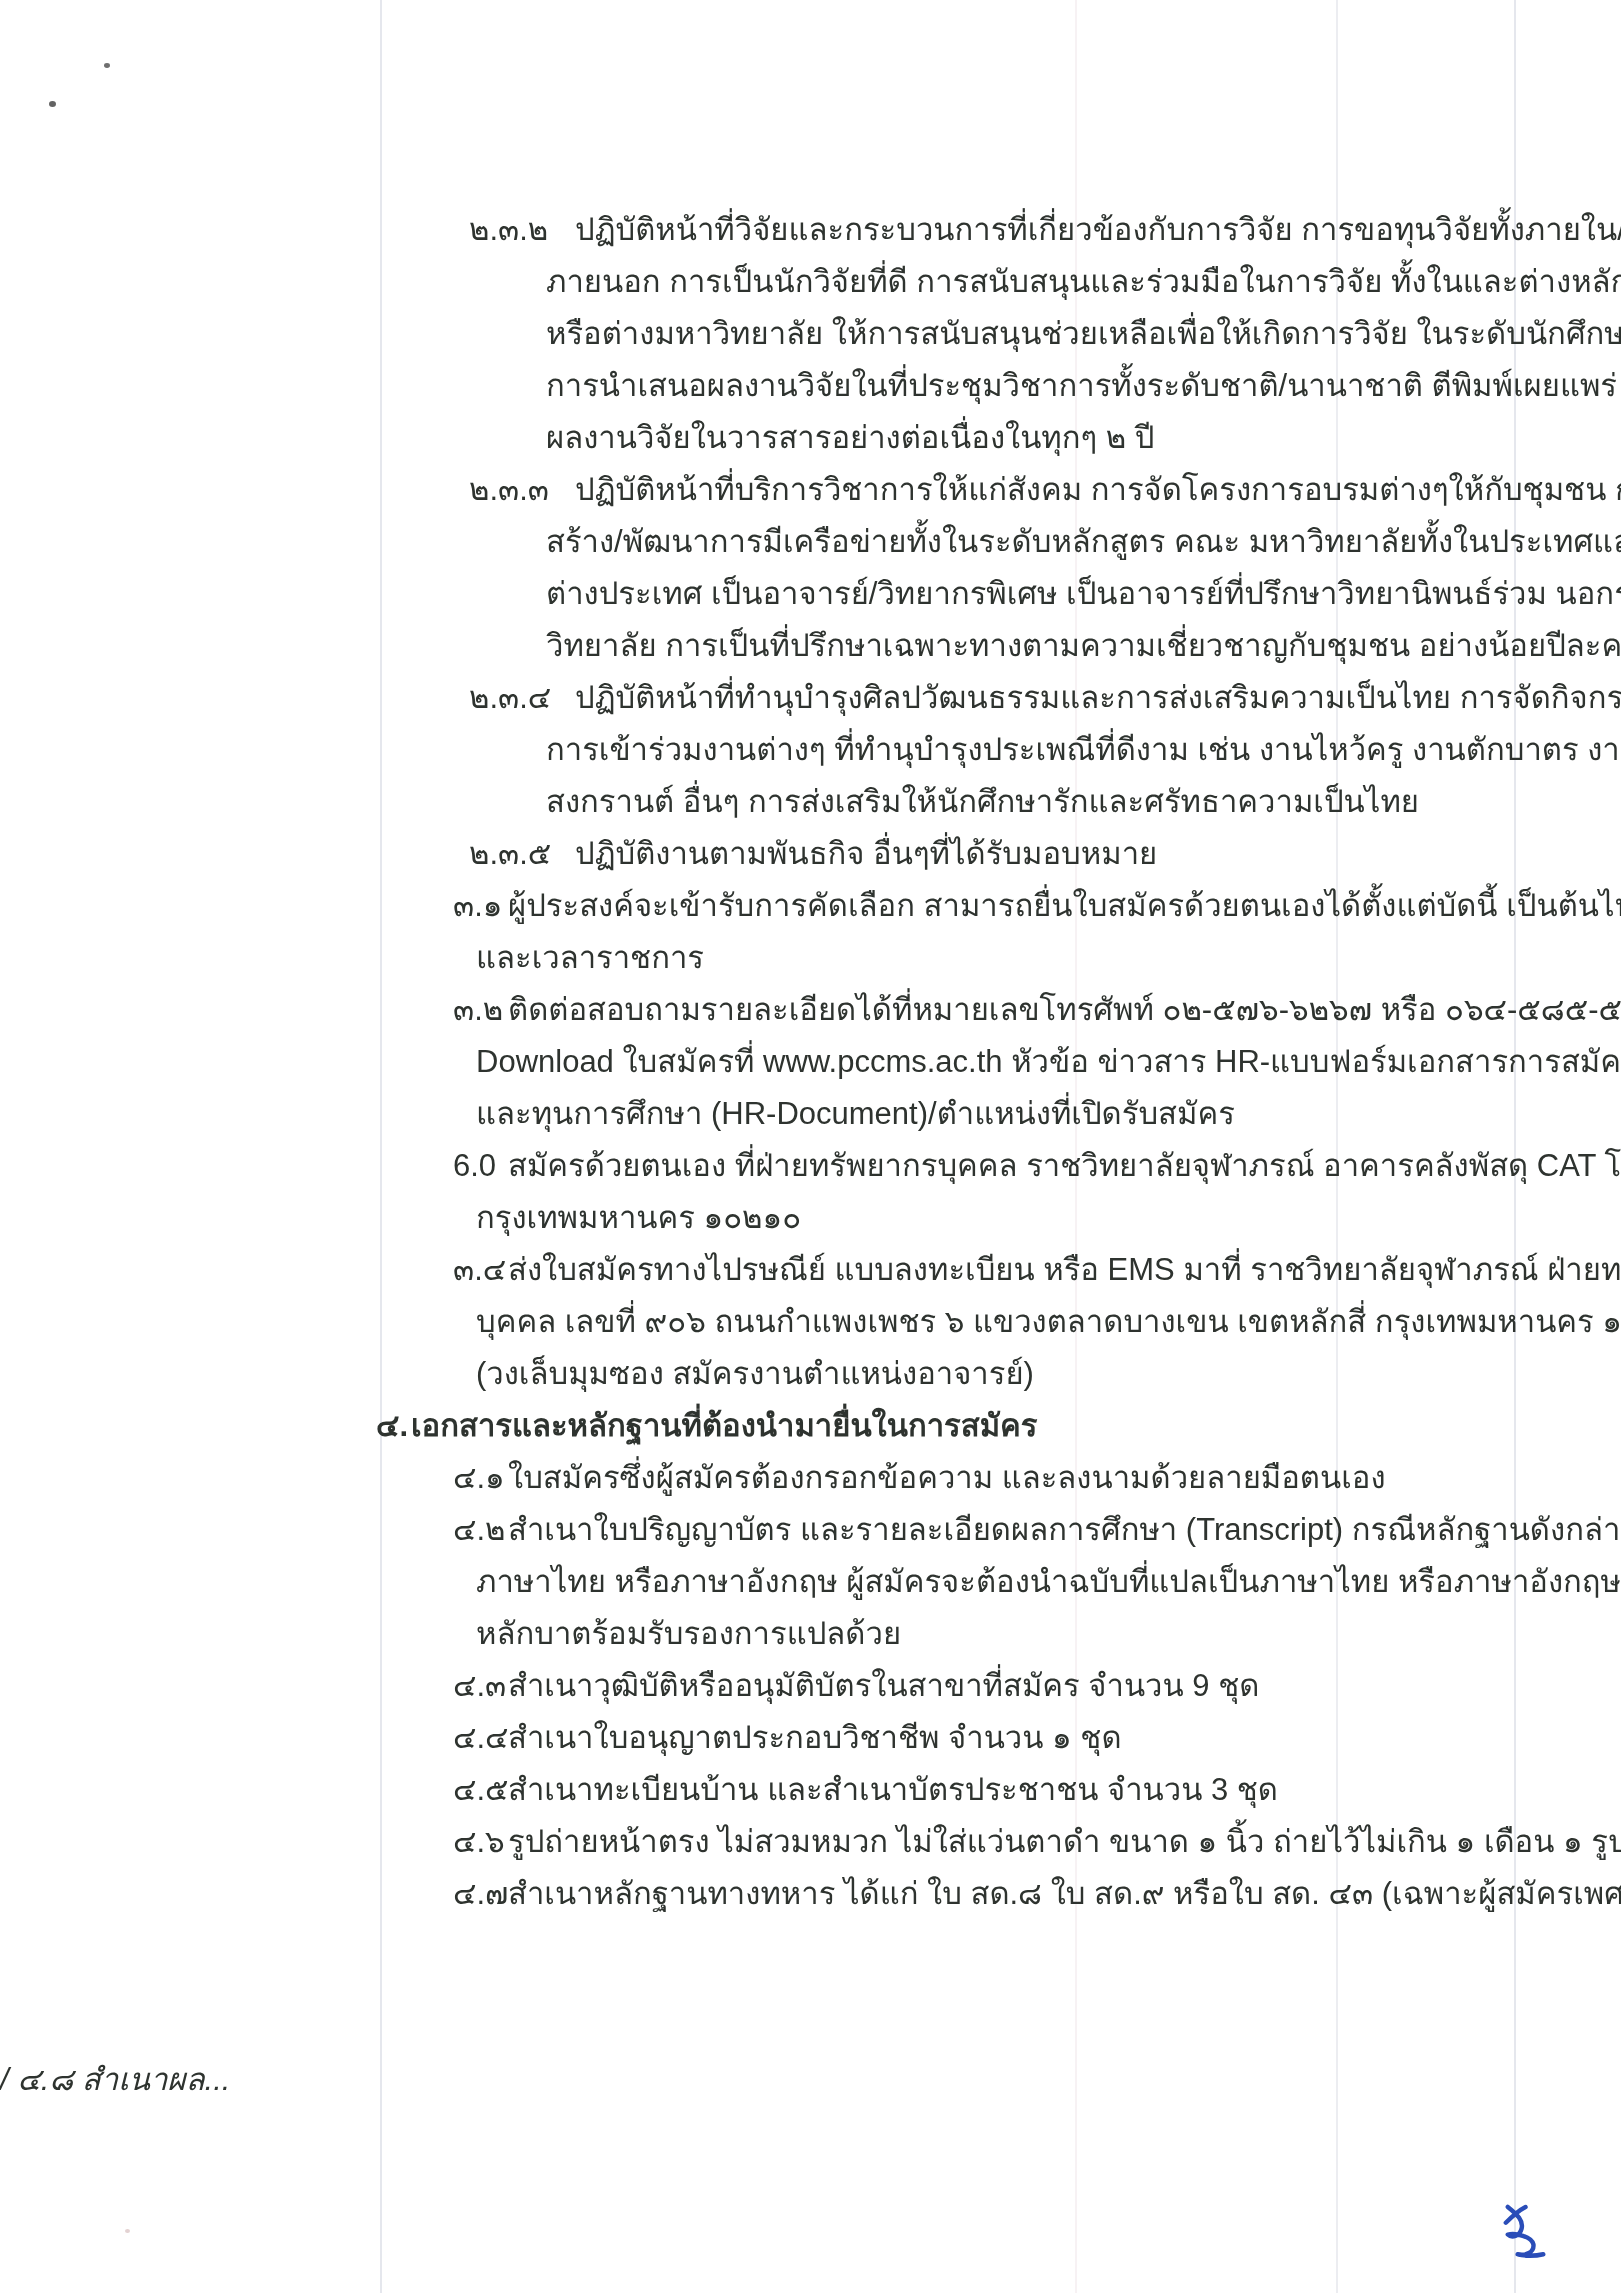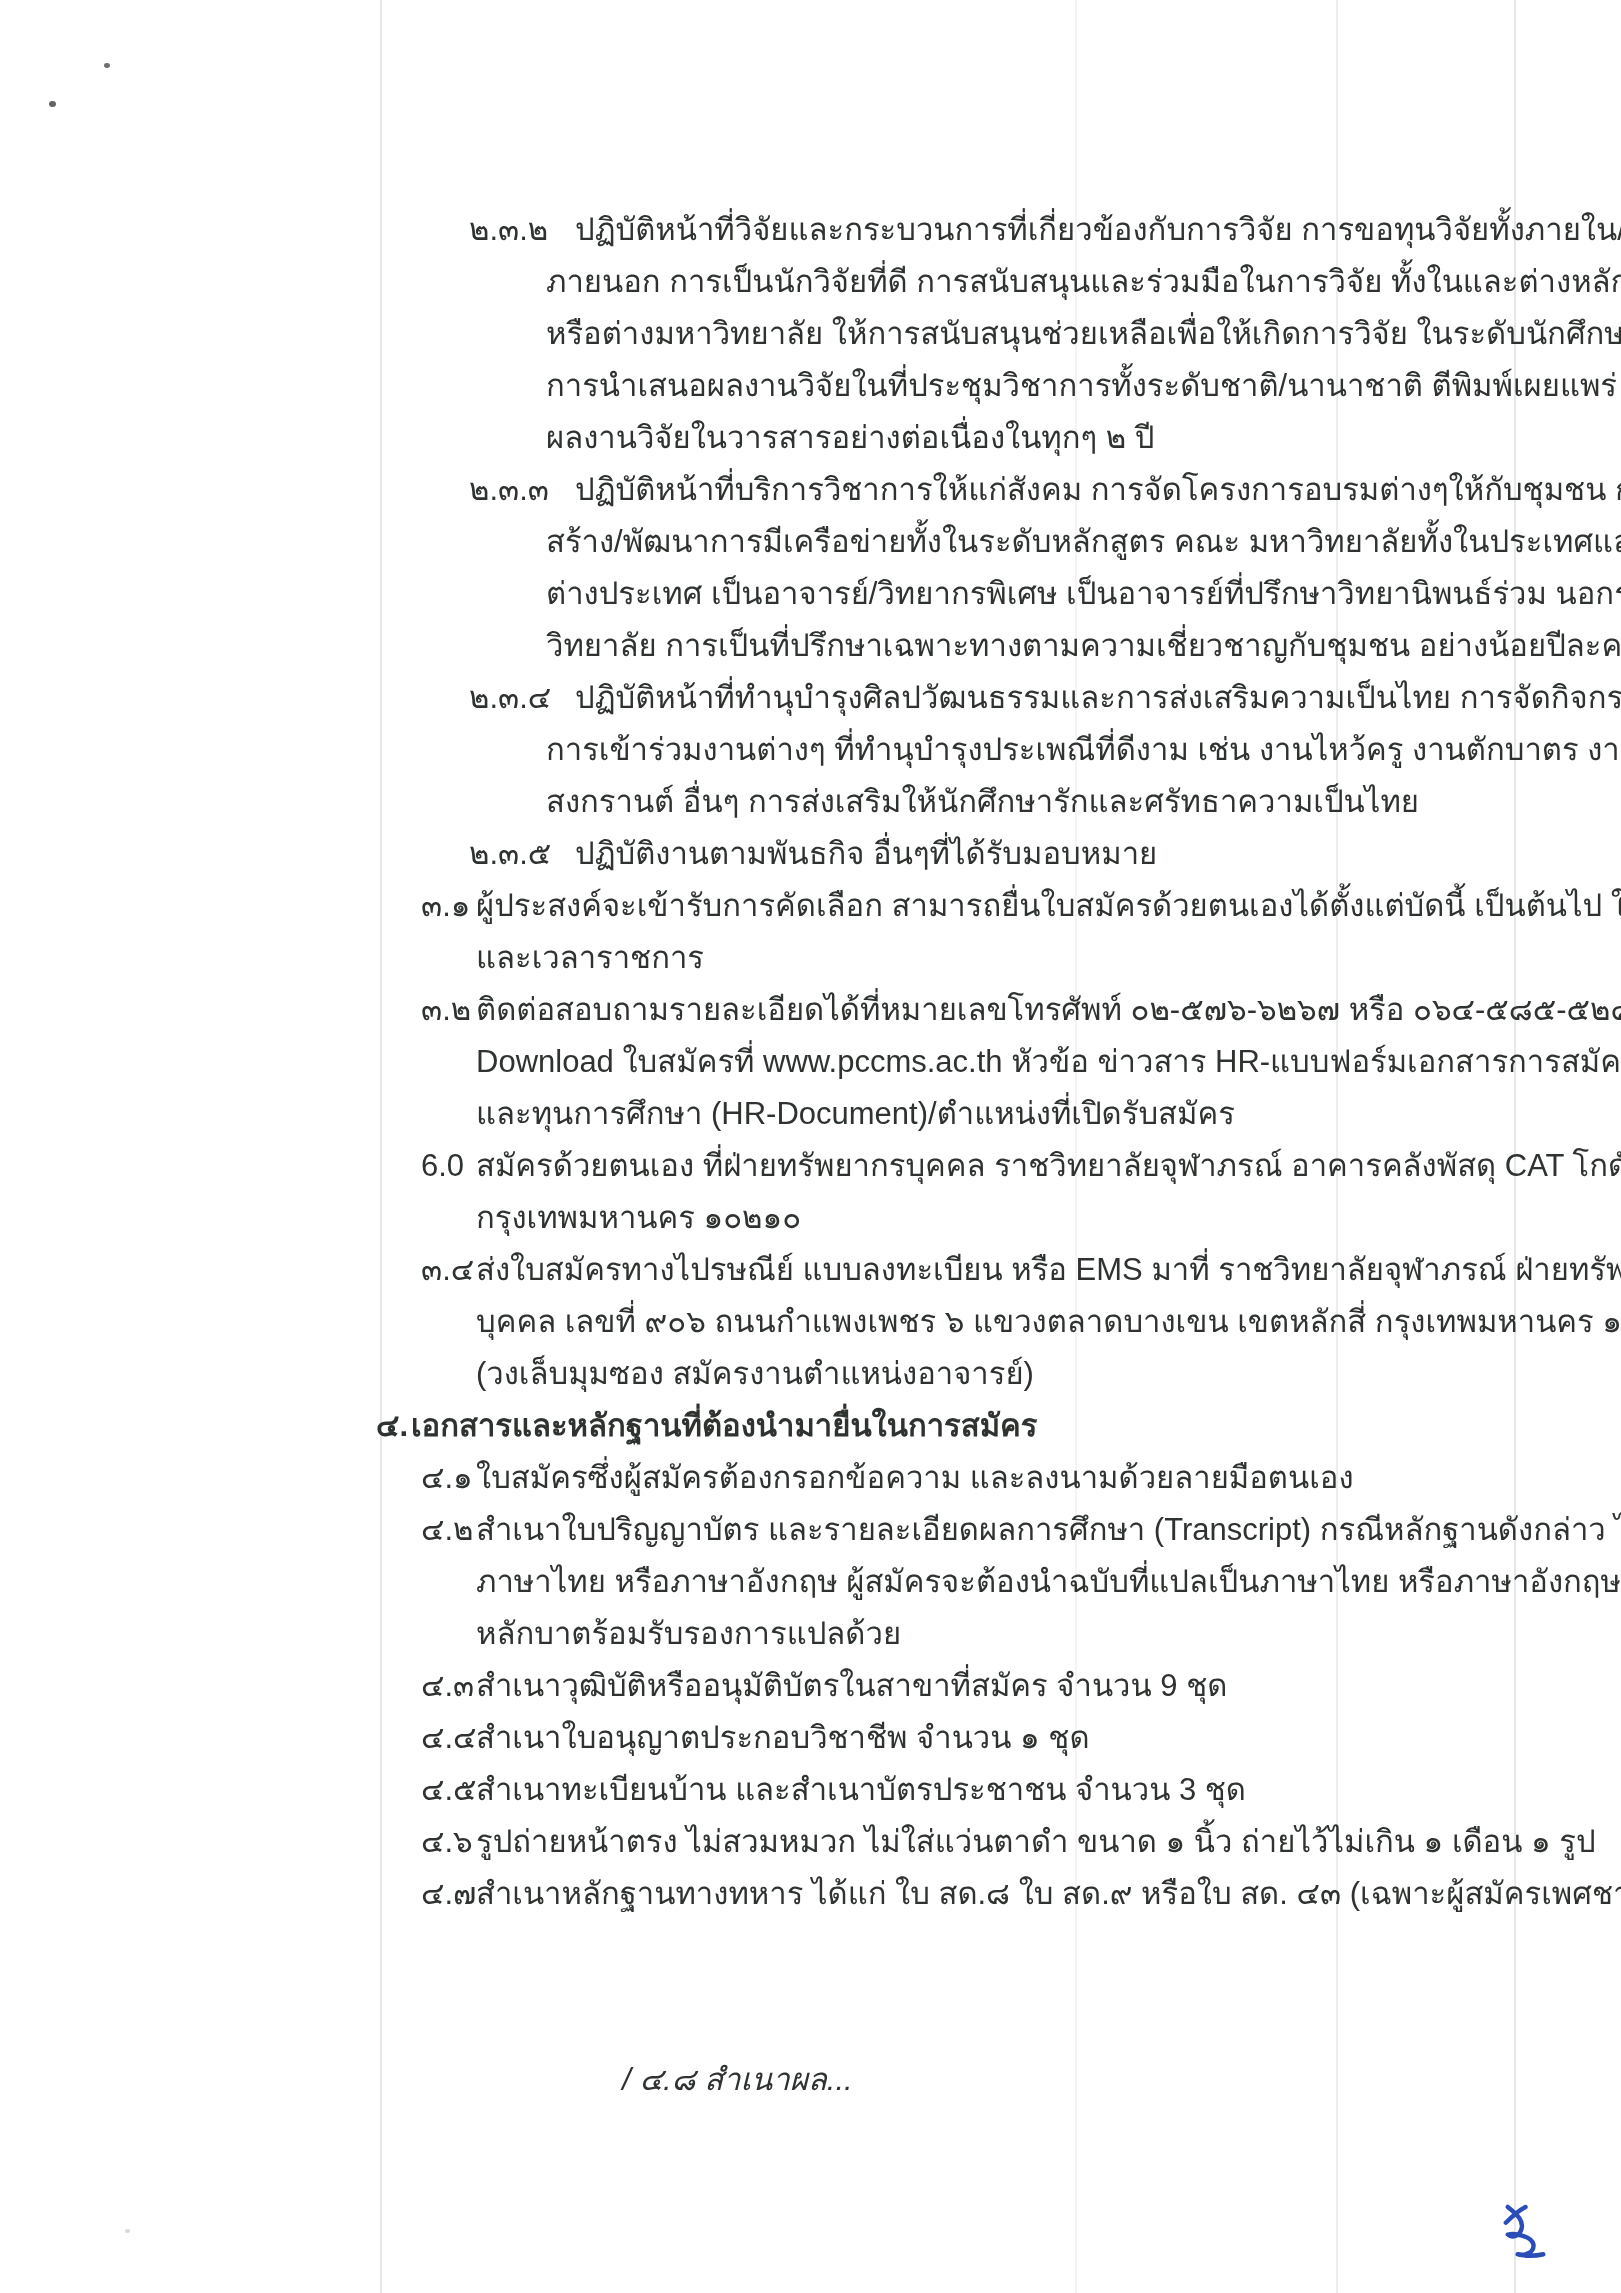--- a/index.html
+++ b/index.html
@@ -12,25 +12,25 @@
     color:#2e332f;
   }
   .textblock{position:absolute;left:0;top:204px;width:1621px;}
   .r{height:52px;line-height:52px;white-space:nowrap;font-size:31px;}
   .sec{padding-left:376px;font-weight:bold;}
   .i23{padding-left:469px;}
   .c23{padding-left:546px;}
   .i3{padding-left:421px;}
   .c3{padding-left:476px;}
   .n23{display:inline-block;width:106px;}
-  .n3{display:inline-block;width:55px;}
+  .n3{display:inline-block;width:55px;margin-left:32px;}
   .ns{display:inline-block;width:35px;}
   .footer-line{
     position:absolute;top:2054px;left:0;width:1475px;height:52px;
-    line-height:52px;text-align:center;font-size:31px;font-style:italic;
+    line-height:52px;text-align:left;font-size:31px;font-style:italic;
   }
   .scanline{position:absolute;top:0;width:2px;height:2294px;pointer-events:none;}
   .speck{position:absolute;border-radius:50%;pointer-events:none;}
   .penmark{position:absolute;left:1492px;top:2203px;width:71px;height:69px;}
 </style>
 </head>
 <body>
 
 <div class="page">
 

